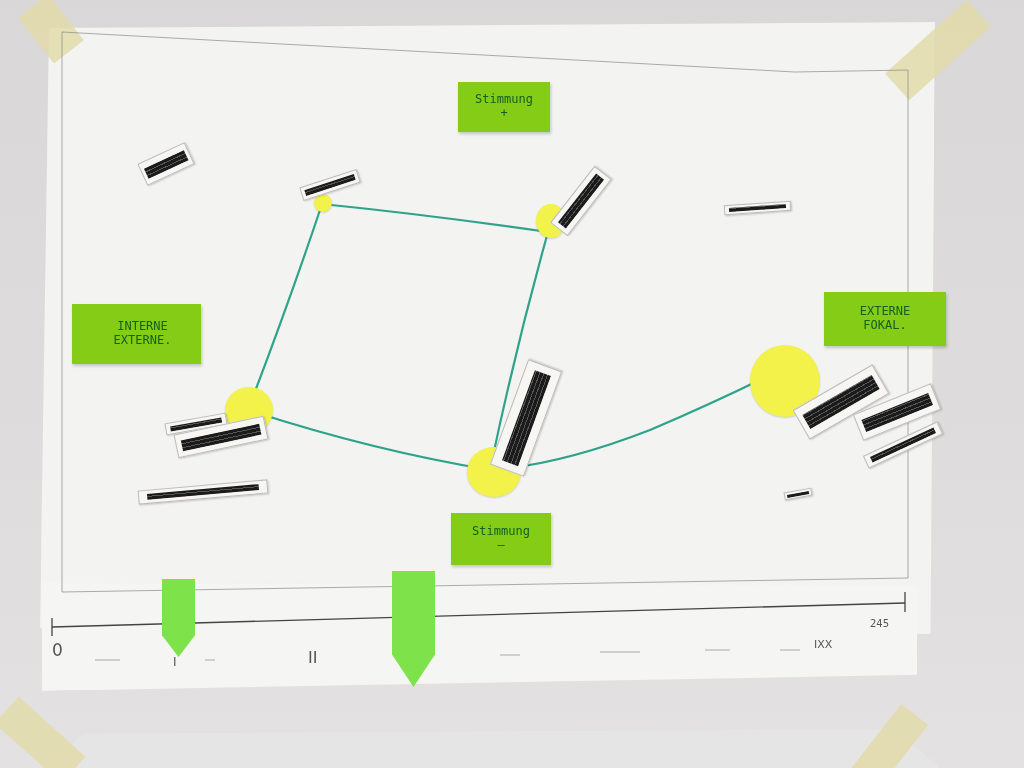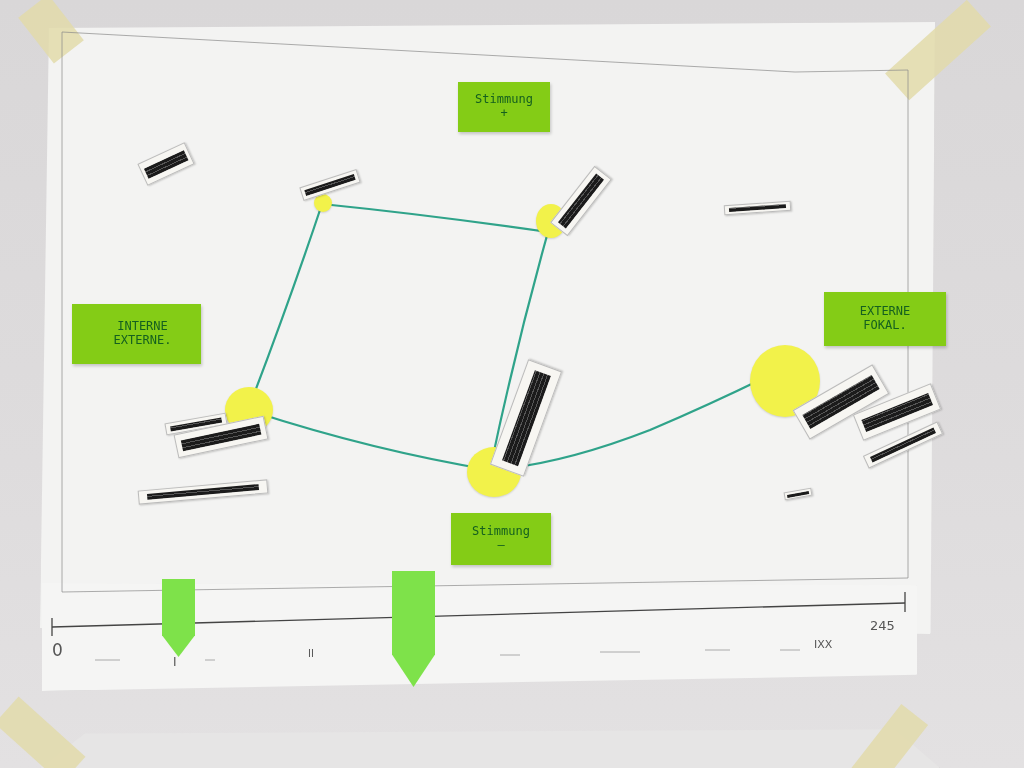--- a/index.html
+++ b/index.html
@@ -99,15 +99,15 @@
 <div class="sticky" style="left:451px;top:513px;width:100px;height:52px;font-size:12px;">
   <span>Stimmung</span>
   <span>–</span>
 </div>
 
 <div class="flag" style="left:162px;top:579px;width:33px;height:78px;"></div>
 <div class="flag" style="left:392px;top:571px;width:43px;height:116px;"></div>
 
 <div class="tick-label" style="left:52px;top:640px;font-size:17px;">0</div>
 <div class="tick-label" style="left:173px;top:655px;font-size:12px;">I</div>
-<div class="tick-label" style="left:308px;top:648px;font-size:10px;">II</div>
+<div class="tick-label" style="left:308px;top:648px;font-size:16px;">II</div>
 <div class="tick-label" style="left:814px;top:638px;font-size:11px;">IXX</div>
-<div class="tick-label" style="left:870px;top:618px;font-size:13px;">245</div>
+<div class="tick-label" style="left:870px;top:618px;font-size:10px;">245</div>
 
 </body></html>

